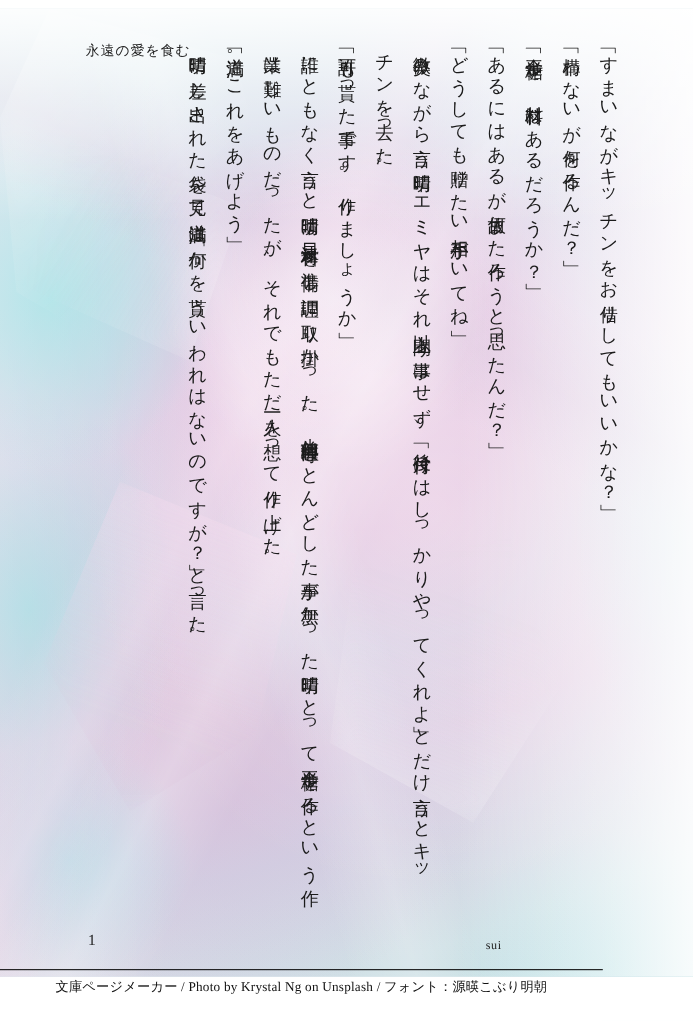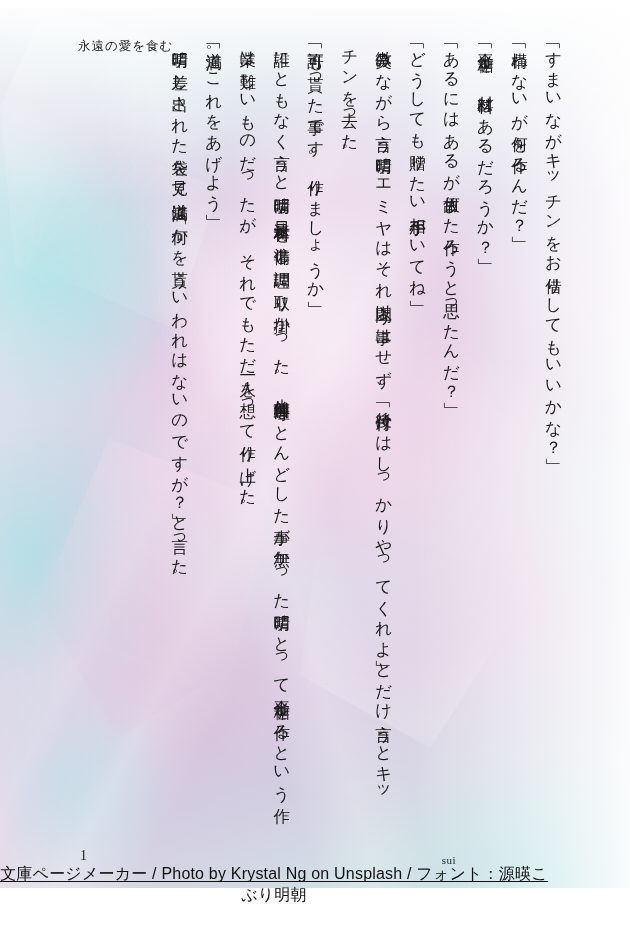--- a/index.html
+++ b/index.html
@@ -168,23 +168,23 @@
     bottom: 46px;
     height: 1px;
     background: #111;
   }
   .credit {
     position: absolute;
     left: 0;
     right: 0;
     bottom: 22px;
     text-align: center;
-    font-size: 16px;
+    font-size: 12px;
     color: #111;
-    font-family: Liberation Sans, sans-serif;
+    font-family: Liberation Serif, serif;
     letter-spacing: .2px;
   }
 </style>
 </head>
 <body>
 
 <div class="page">
 
   <div class="art">
     <div class="layer base"></div>

